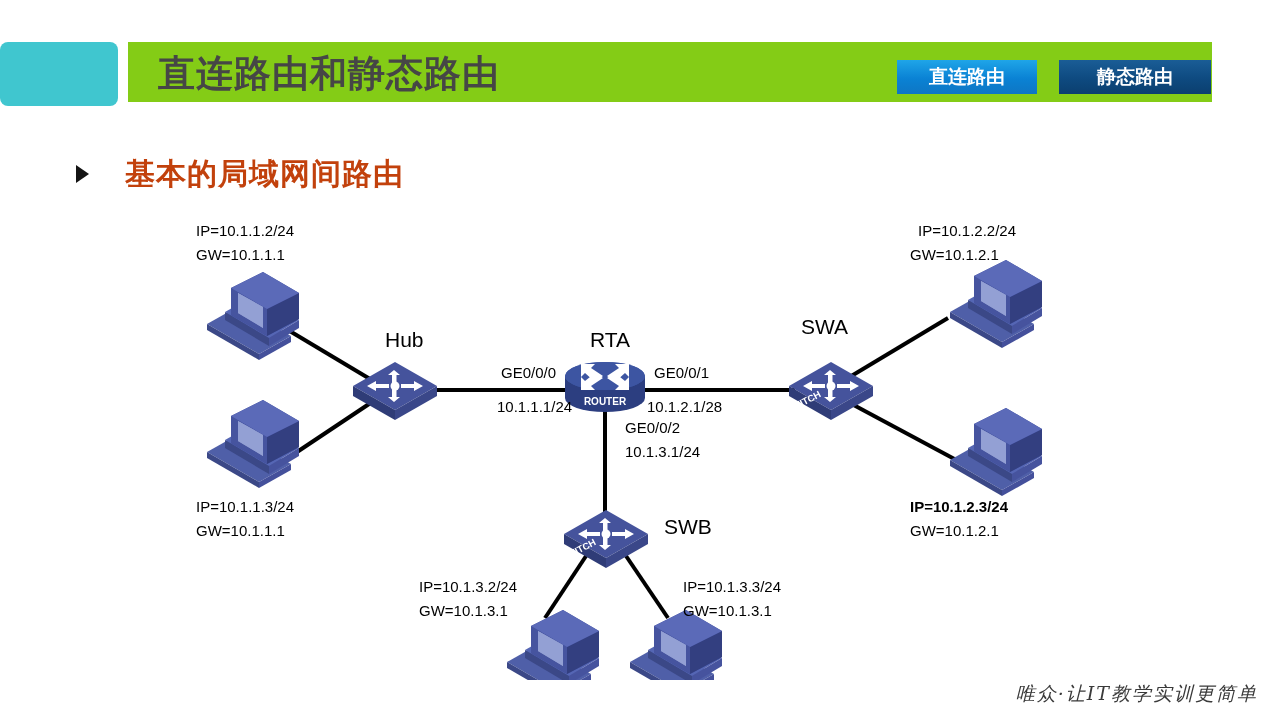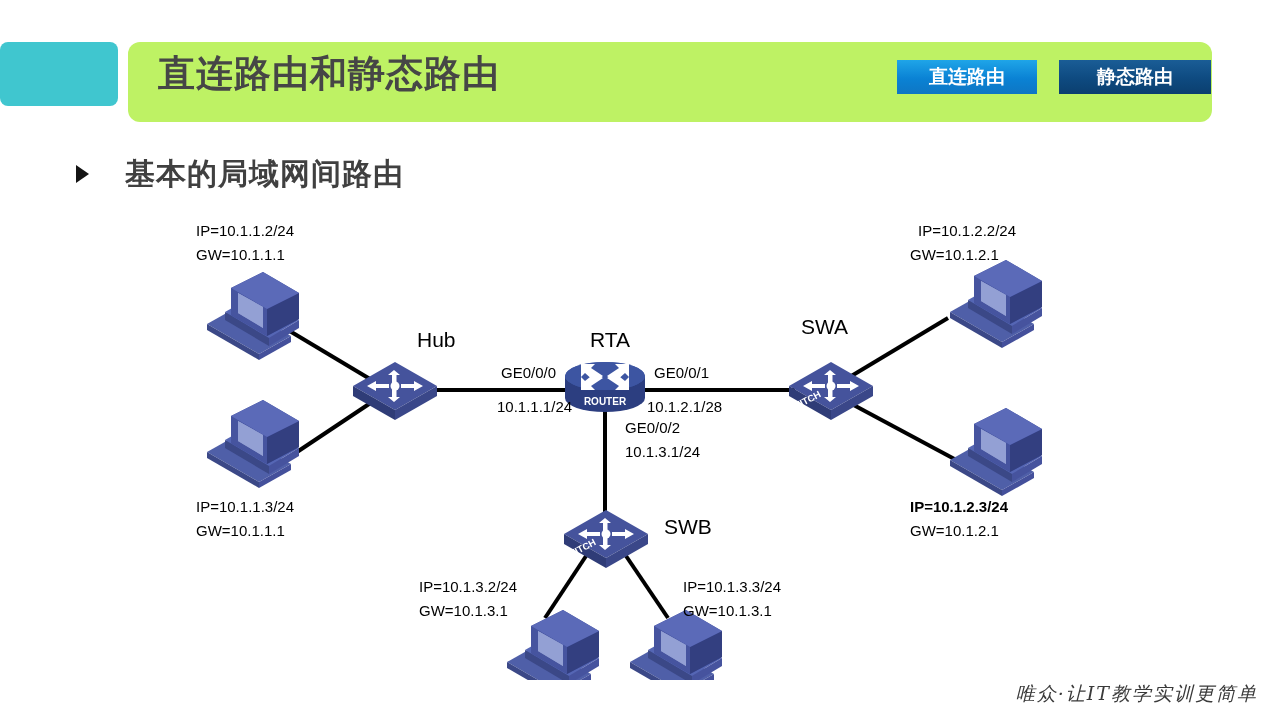--- a/index.html
+++ b/index.html
@@ -30,23 +30,23 @@
     width: 118px;
     height: 64px;
     background: #40c6cf;
     border-radius: 8px;
   }
   #title-panel {
     position: absolute;
     left: 128px;
     top: 42px;
     width: 1084px;
-    height: 80px;
-    background: #bef264;
-    border-radius: 12px;
+    height: 60px;
+    background: #84cc16;
+    border-radius: 0;
   }
   #page-title {
     position: absolute;
     left: 30px;
     top: 4px;
     font-size: 37px;
     font-weight: bold;
     color: #464646;
     letter-spacing: 1px;
     line-height: 56px;
@@ -88,21 +88,21 @@
     width: 0;
     height: 0;
     border-left: 13px solid #141414;
     border-top: 9px solid transparent;
     border-bottom: 9px solid transparent;
     margin-right: 36px;
   }
   #section-title {
     font-size: 30px;
     font-weight: bold;
-    color: #404040;
+    color: #c2410c;
     letter-spacing: 1px;
     white-space: nowrap;
   }
 
   
   #diagram {
     position: absolute;
     left: 0;
     top: 200px;
     width: 1280px;
@@ -236,21 +236,21 @@
     <use href="#hub-glyph" x="353" y="162"></use>
     <use href="#router-glyph" x="565" y="162"></use>
     <use href="#switch-glyph" x="789" y="162"></use>
     <use href="#switch-glyph" x="564" y="310"></use>
 
     <text x="605" y="205" text-anchor="middle" font-family="Liberation Sans, sans-serif" font-size="10" font-weight="bold" fill="#ffffff">ROUTER</text>
     <text x="805" y="205" text-anchor="middle" transform="rotate(-28 805 205)" font-family="Liberation Sans, sans-serif" font-size="9.5" font-weight="bold" fill="#ffffff">SWITCH</text>
     <text x="580" y="353" text-anchor="middle" transform="rotate(-28 580 353)" font-family="Liberation Sans, sans-serif" font-size="9.5" font-weight="bold" fill="#ffffff">SWITCH</text>
   </svg>
 
-  <div class="devlabel" style="left:385px; top:128px;margin-left:32px;">Hub</div>
+  <div class="devlabel" style="left:385px; top:128px;">Hub</div>
   <div class="devlabel" style="left:590px; top:128px;">RTA</div>
   <div class="devlabel" style="left:801px; top:115px;">SWA</div>
   <div class="devlabel" style="left:664px; top:315px;">SWB</div>
 
   <div class="netlabel" style="left:501px; top:160px;">GE0/0/0</div>
   <div class="netlabel" style="left:481px; top:194px;margin-left:16px;">10.1.1.1/24</div>
 
   <div class="netlabel" style="left:654px; top:160px;">GE0/0/1</div>
   <div class="netlabel" style="left:647px; top:194px;">10.1.2.1/28</div>
 

